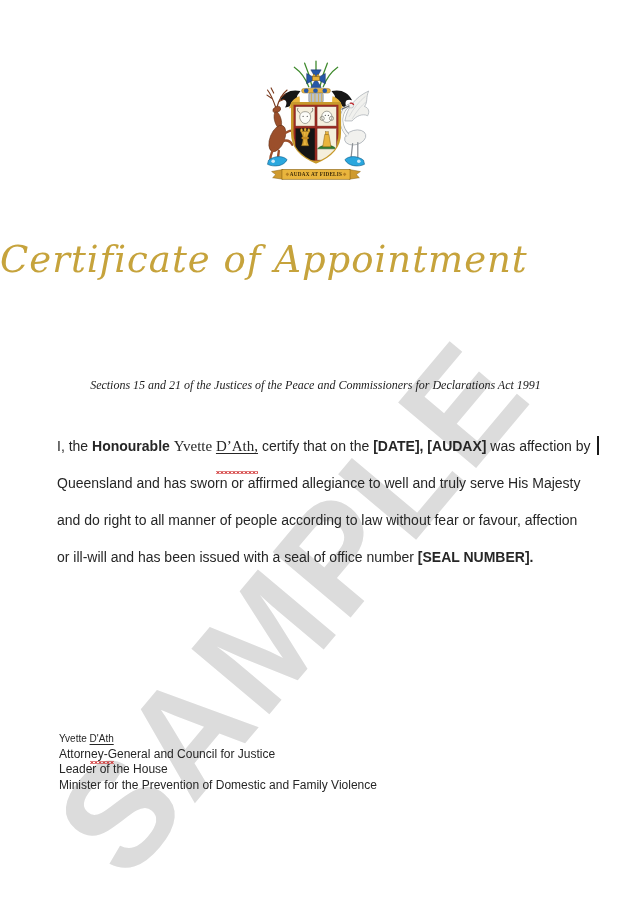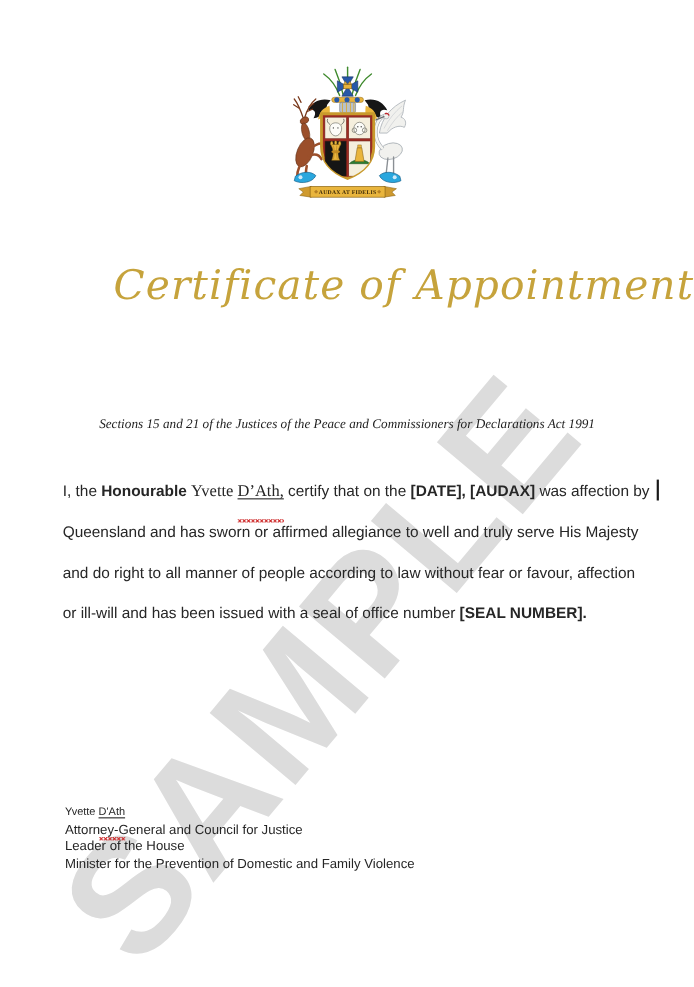--- a/index.html
+++ b/index.html
@@ -12,21 +12,21 @@
     transform:translate(-50%,-50%) rotate(-50deg);
     font-family:"Liberation Sans", sans-serif;
     font-size:148px; font-weight:bold; letter-spacing:3px;
     color:#dcdcdc; white-space:nowrap; user-select:none; z-index:0;
   }
   .content { position:absolute; inset:0; z-index:1; }
 
   .arms { position:absolute; top:58px; left:50%; transform:translateX(-50%); width:124px; height:129px; }
 
   .title {
-    position:absolute; top:238px; left:0; right:0; margin:0; text-align:right;
+    position:absolute; top:238px; left:0; right:0; margin:0; text-align:left;
     font-family:"DejaVu Serif", serif; font-style:italic; font-weight:normal;
     font-size:37px; color:#c6a33c; letter-spacing:1px;
   }
   .subtitle {
     position:absolute; top:300px; left:0; right:0; margin:0; text-align:center;
     font-family:"DejaVu Serif", serif; font-style:italic; font-weight:normal;
     font-size:23px; color:#1c1c1c;
   }
   .act-line {
     position:absolute; top:342px; left:0; right:0; text-align:center;

